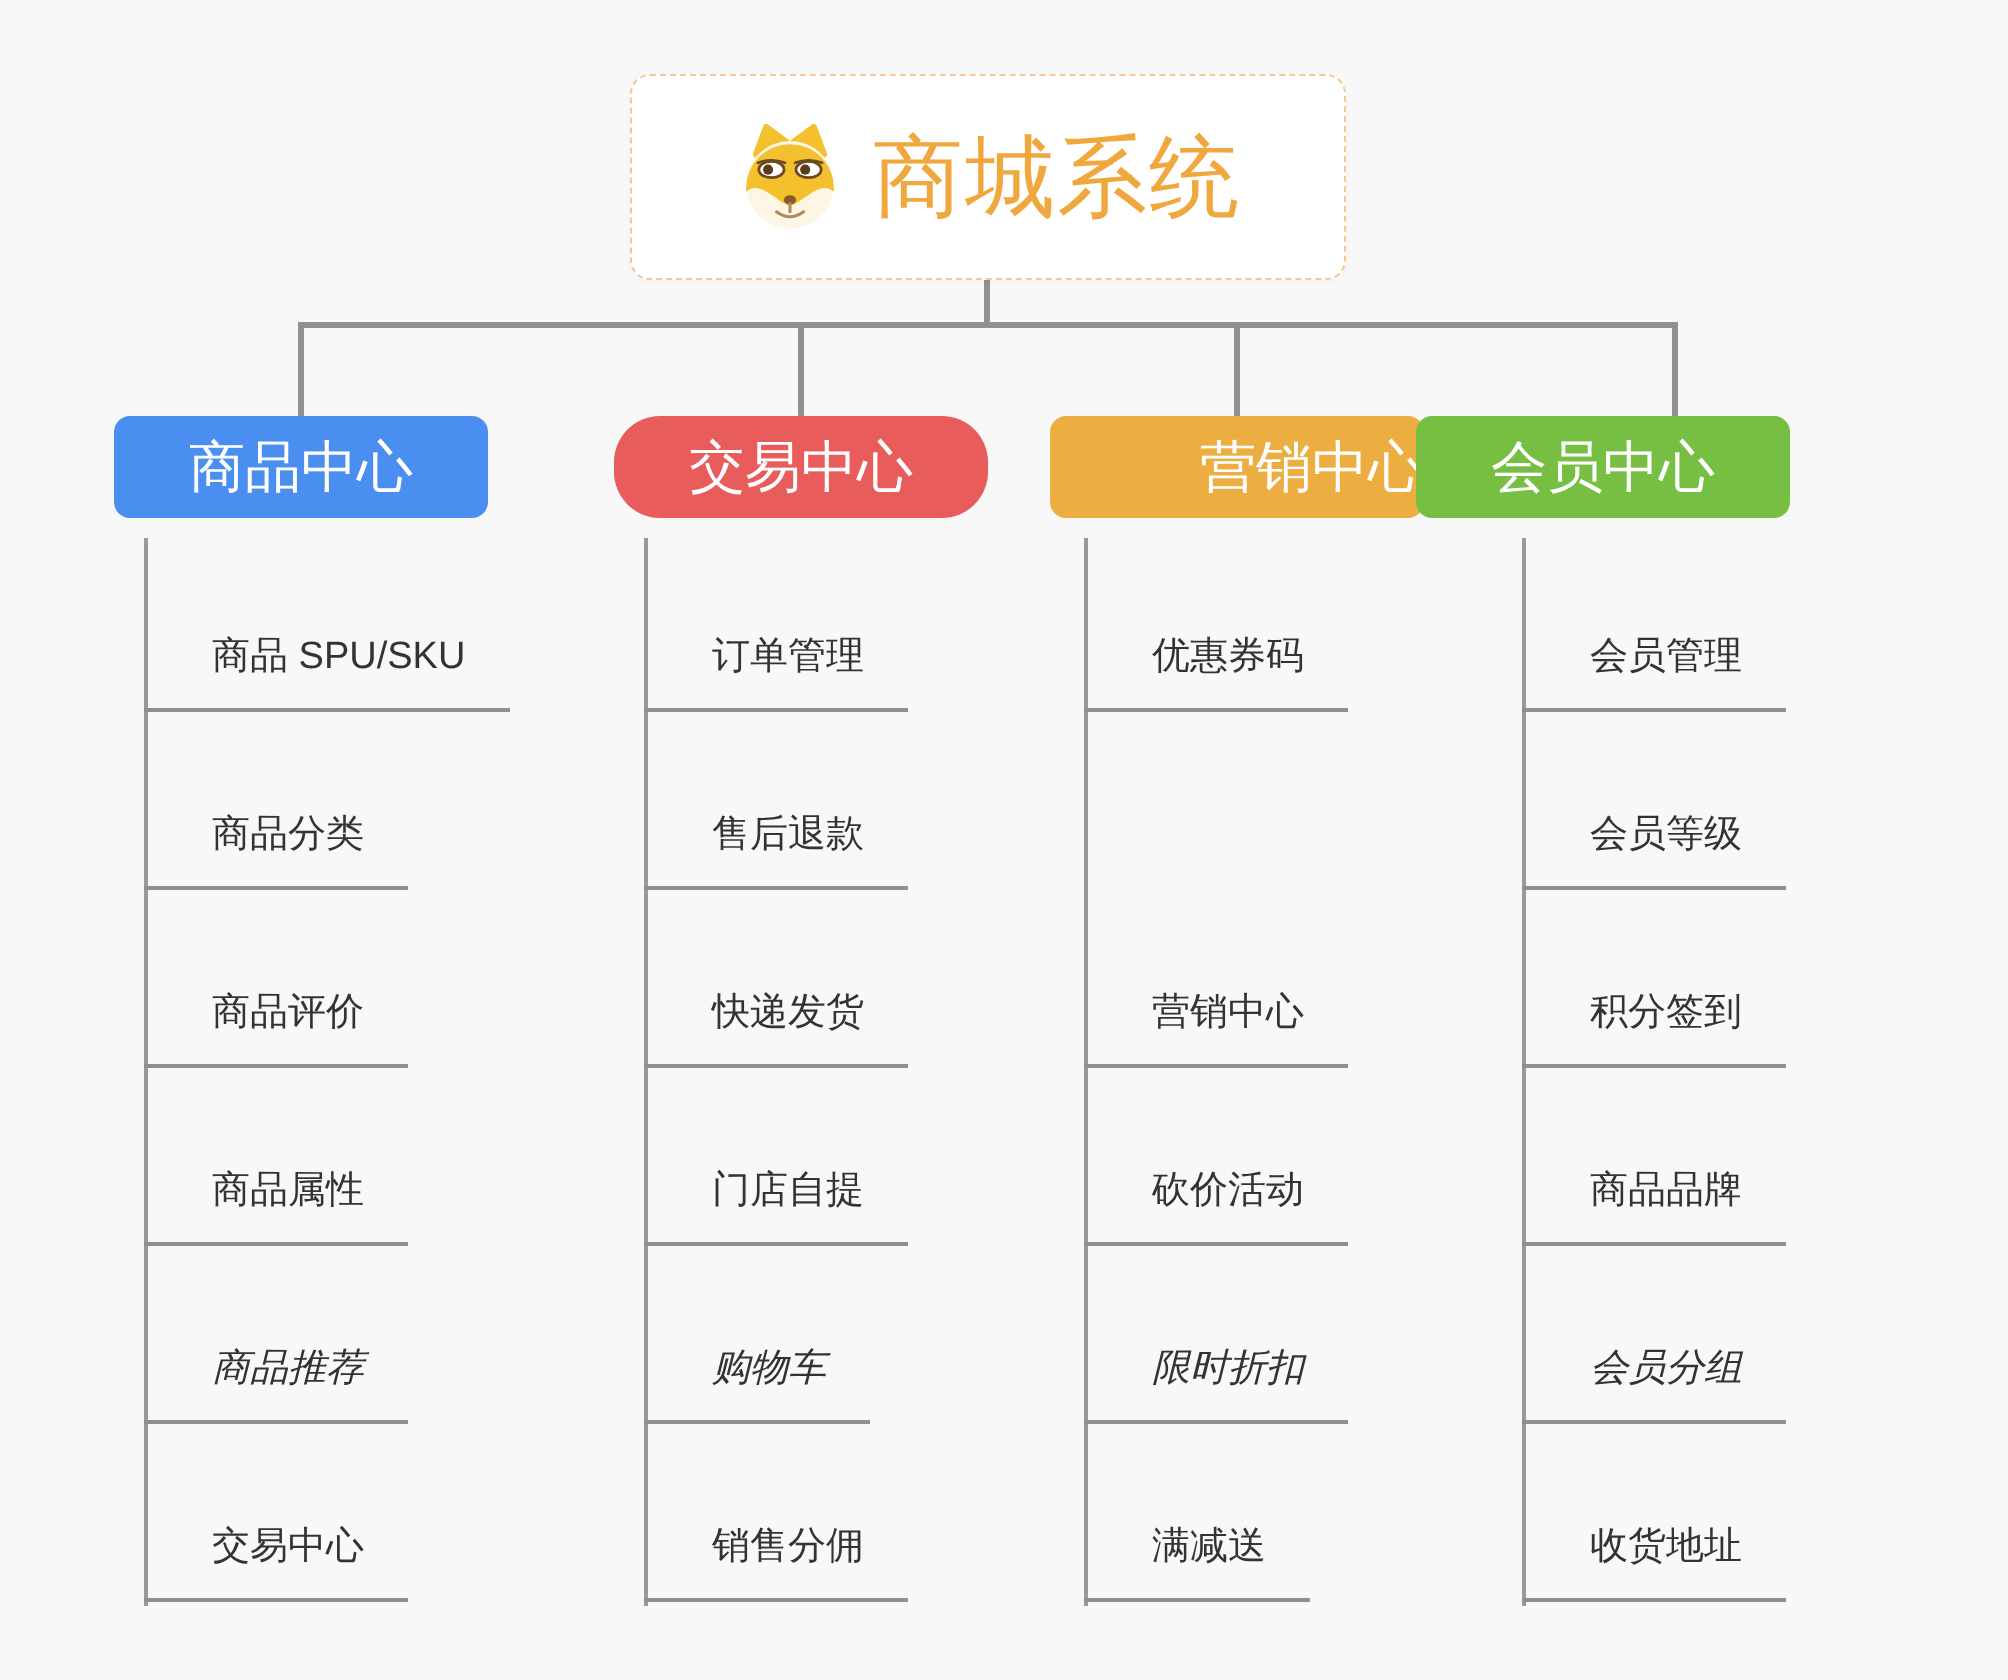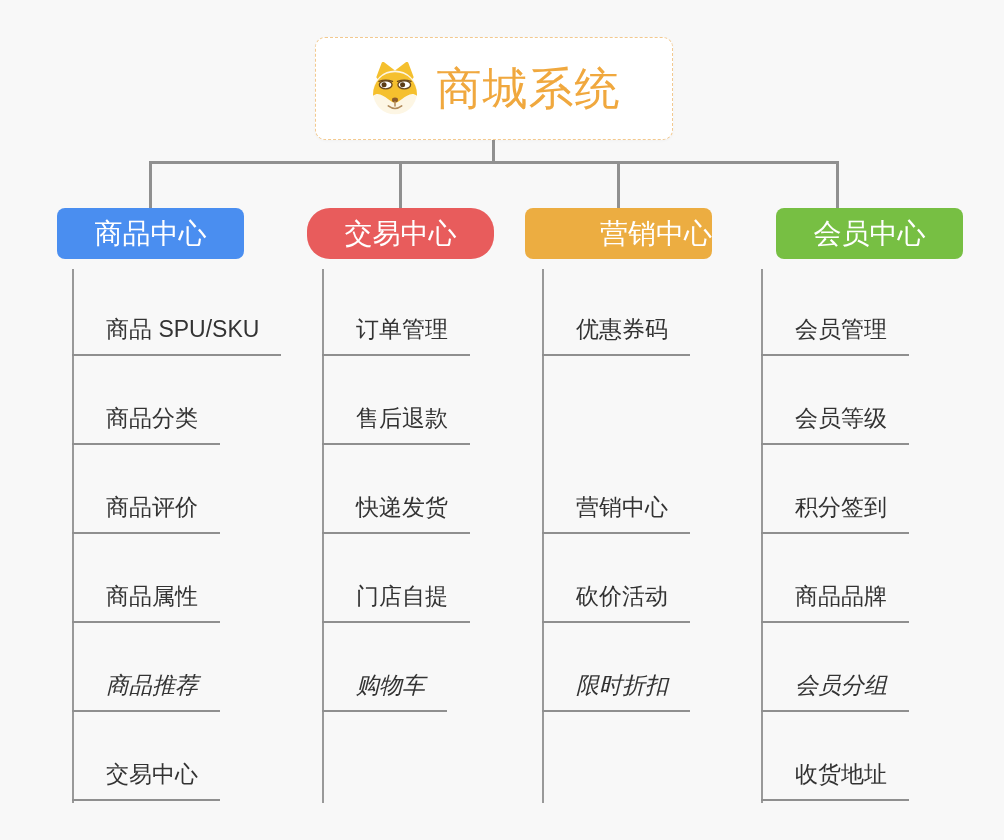--- a/index.html
+++ b/index.html
@@ -60,28 +60,28 @@
     align-items: center;
     justify-content: center;
     color: #ffffff;
     font-size: 28px;
     white-space: nowrap;
     cursor: default;
   }
   .branch.b0 { left: 57px; }
   .branch.b1 { left: 307px; border-radius: 23px; }
   .branch.b2 { left: 525px; justify-content: flex-end; }
-  .branch.b3 { left: 776px; justify-content: center; }
+  .branch.b3 { left: 708px; justify-content: center; }
 
   
   .leaf {
     position: absolute;
     display: inline-block;
     white-space: nowrap;
-    font-size: 23px;
+    font-size: 19px;
     color: #333333;
     line-height: 34px;
     padding: 0 22px 8px 34px;
     border-bottom: 2px solid #8f8f8f;
     cursor: default;
   }
   .leaf.c0 { left: 72px; }
   .leaf.c1 { left: 322px; }
   .leaf.c2 { left: 542px; }
   .leaf.c3 { left: 761px; }
@@ -152,25 +152,27 @@
   <div class="leaf c0 r2">商品评价</div>
   <div class="leaf c0 r3">商品属性</div>
   <div class="leaf c0 r4">商品推荐</div>
   <div class="leaf c0 r5">交易中心</div>
 
   <div class="leaf c1 r0">订单管理</div>
   <div class="leaf c1 r1">售后退款</div>
   <div class="leaf c1 r2">快递发货</div>
   <div class="leaf c1 r3">门店自提</div>
   <div class="leaf c1 r4">购物车</div>
+  <div class="leaf c1 r5">销售分佣</div>
 
   <div class="leaf c2 r0">优惠券码</div>
   <div class="leaf c2 r2">营销中心</div>
   <div class="leaf c2 r3">砍价活动</div>
   <div class="leaf c2 r4">限时折扣</div>
+  <div class="leaf c2 r5">满减送</div>
 
   <div class="leaf c3 r0">会员管理</div>
   <div class="leaf c3 r1">会员等级</div>
   <div class="leaf c3 r2">积分签到</div>
   <div class="leaf c3 r3">商品品牌</div>
   <div class="leaf c3 r4">会员分组</div>
   <div class="leaf c3 r5">收货地址</div>
 
 </div>
 

